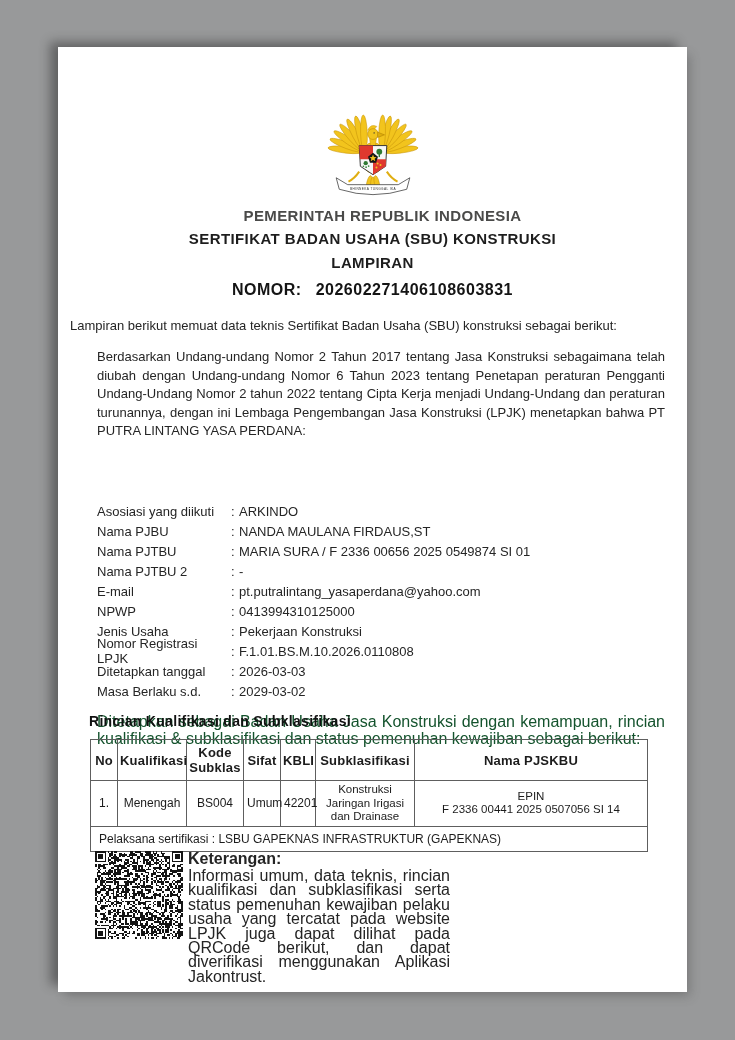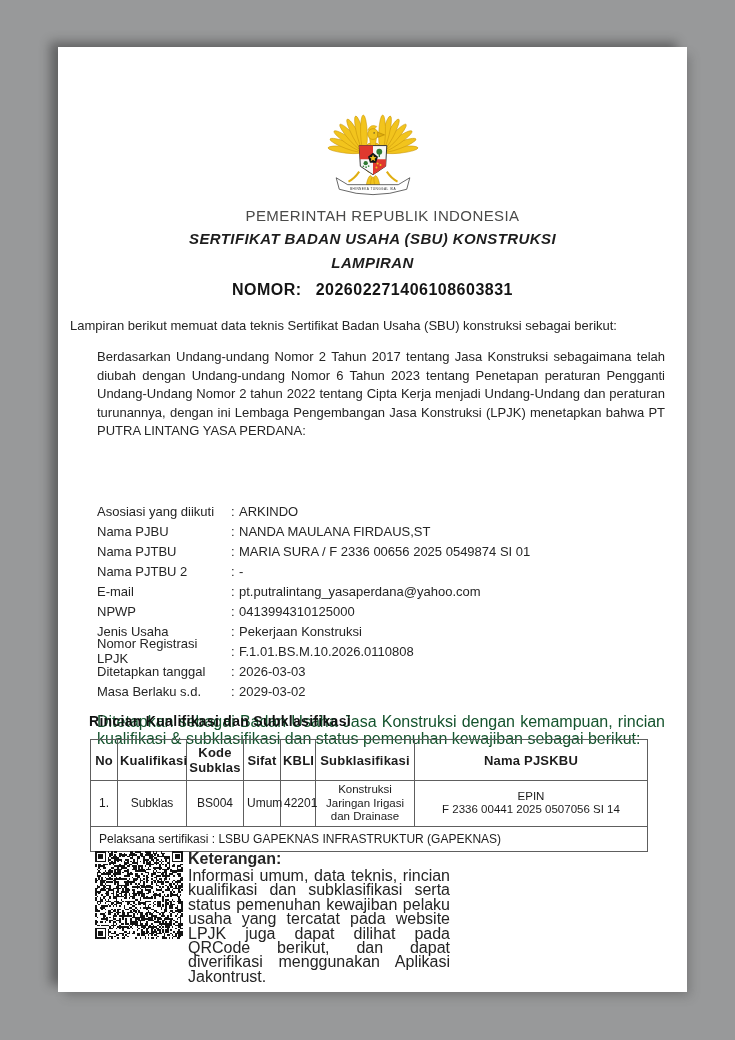--- a/index.html
+++ b/index.html
@@ -23,26 +23,26 @@
     position: absolute; top: 60px; left: 50%;
     transform: translateX(-50%);
     width: 92px; height: 94px;
   }
   
   .header-block {
     position: absolute; top: 157px; left: 0; right: 0;
     text-align: center;
   }
   .gov-line {
-    font-size: 15px; font-weight: normal; color: #4a4a49;
+    font-size: 15px; font-weight: bold; color: #4a4a49;
     letter-spacing: 0.4px; line-height: 23px; padding-left: 20px;
   }
   .title-line, .lampiran-line {
     font-size: 15px; font-weight: bold; color: #1d1d1d;
-    letter-spacing: 0.4px; line-height: 24px; font-style: italic;
+    letter-spacing: 0.4px; line-height: 24px;
   }
   .nomor-line {
     font-size: 16px; font-weight: bold; color: #141414;
     letter-spacing: 0.5px; line-height: 26px; margin-top: 2px;
   }
   .nomor-line .num { margin-left: 14px; }
   
   .intro {
     position: absolute; top: 271px; left: 12px; width: 600px;
     font-size: 13px; color: #252525;
@@ -260,21 +260,21 @@
         <th>Kode Subklas</th>
         <th>Sifat</th>
         <th>KBLI</th>
         <th>Subklasifikasi</th>
         <th>Nama PJSKBU</th>
       </tr>
     </thead>
     <tbody>
       <tr>
         <td>1.</td>
-        <td>Subklas</td>
+        <td>Menengah</td>
         <td>BS004</td>
         <td>Umum</td>
         <td>42201</td>
         <td class="small">Konstruksi Jaringan Irigasi dan Drainase</td>
         <td class="small">
           <span class="pjskbu-line">EPIN</span>
           <span class="pjskbu-line">F 2336 00441 2025 0507056 SI 14</span>
         </td>
       </tr>
       <tr>

